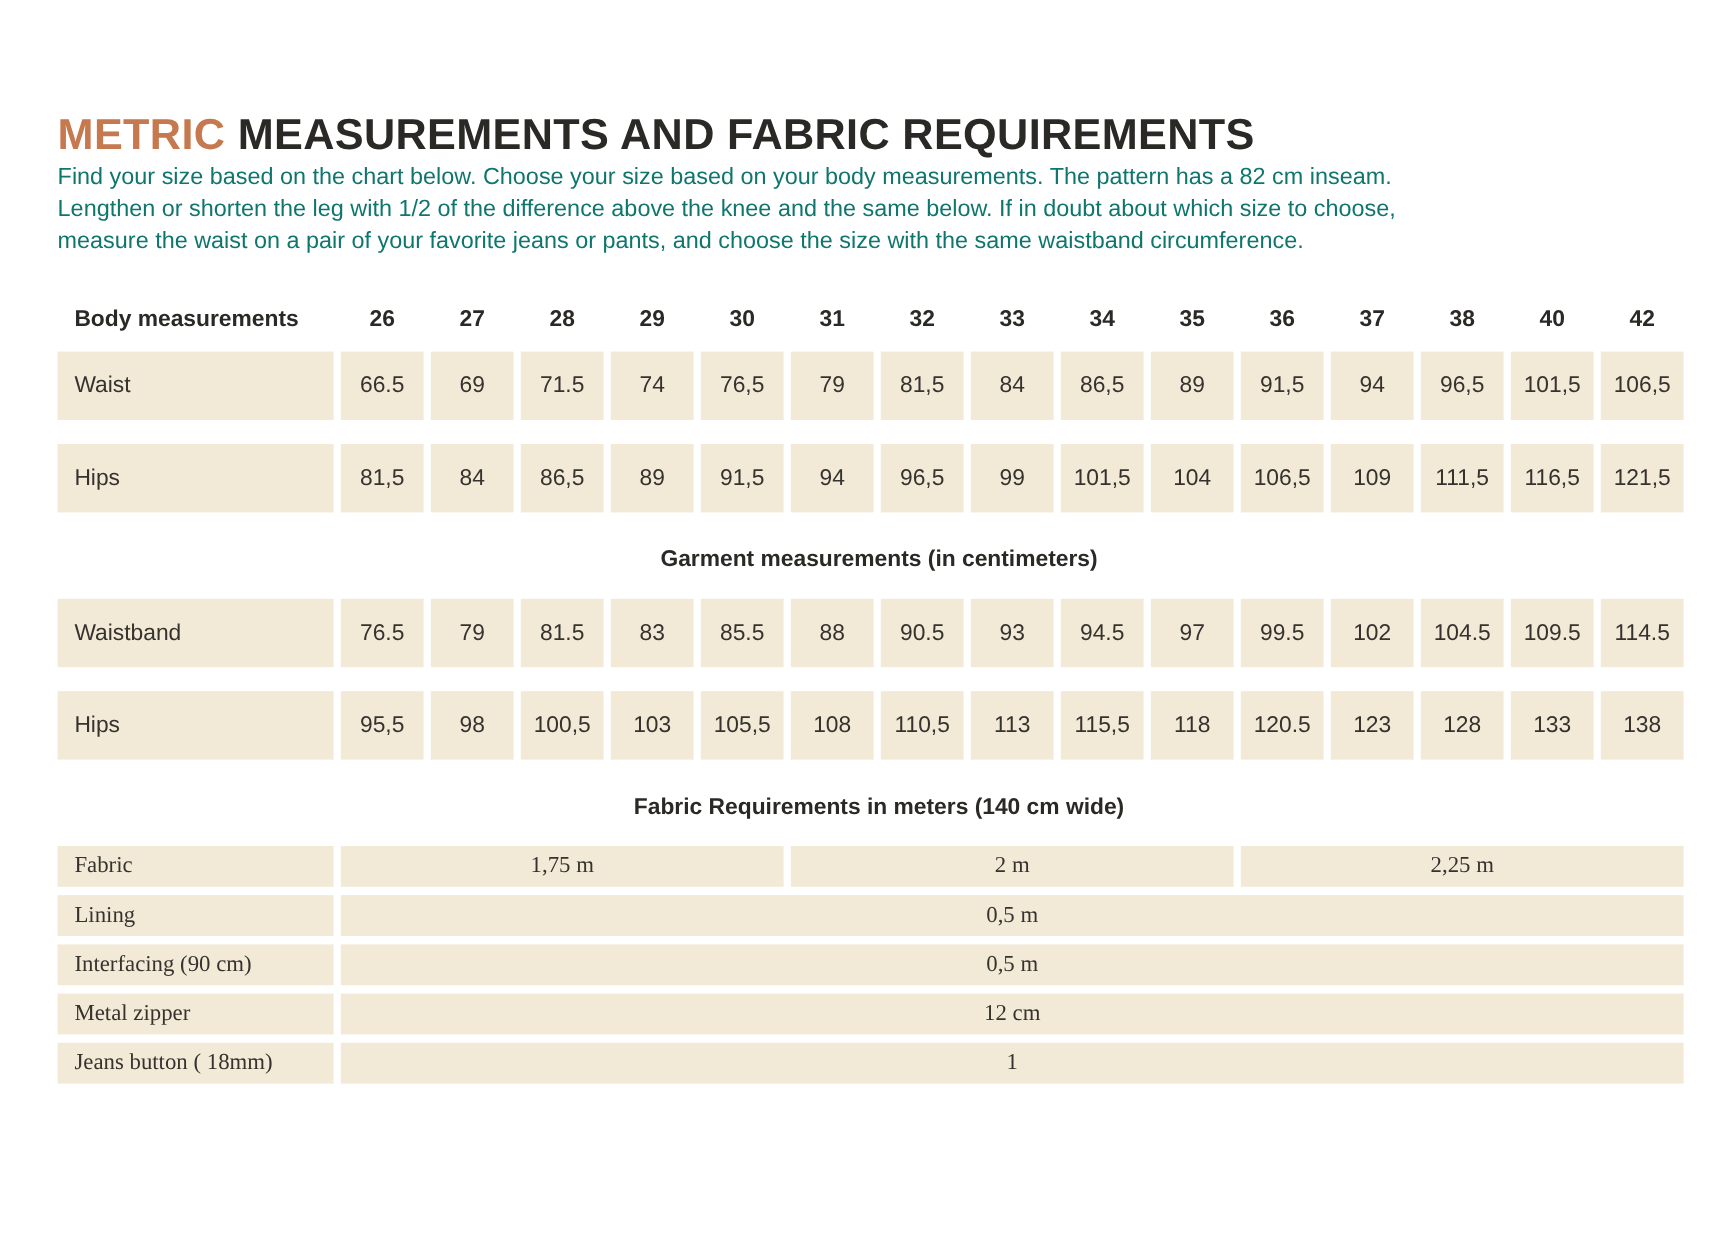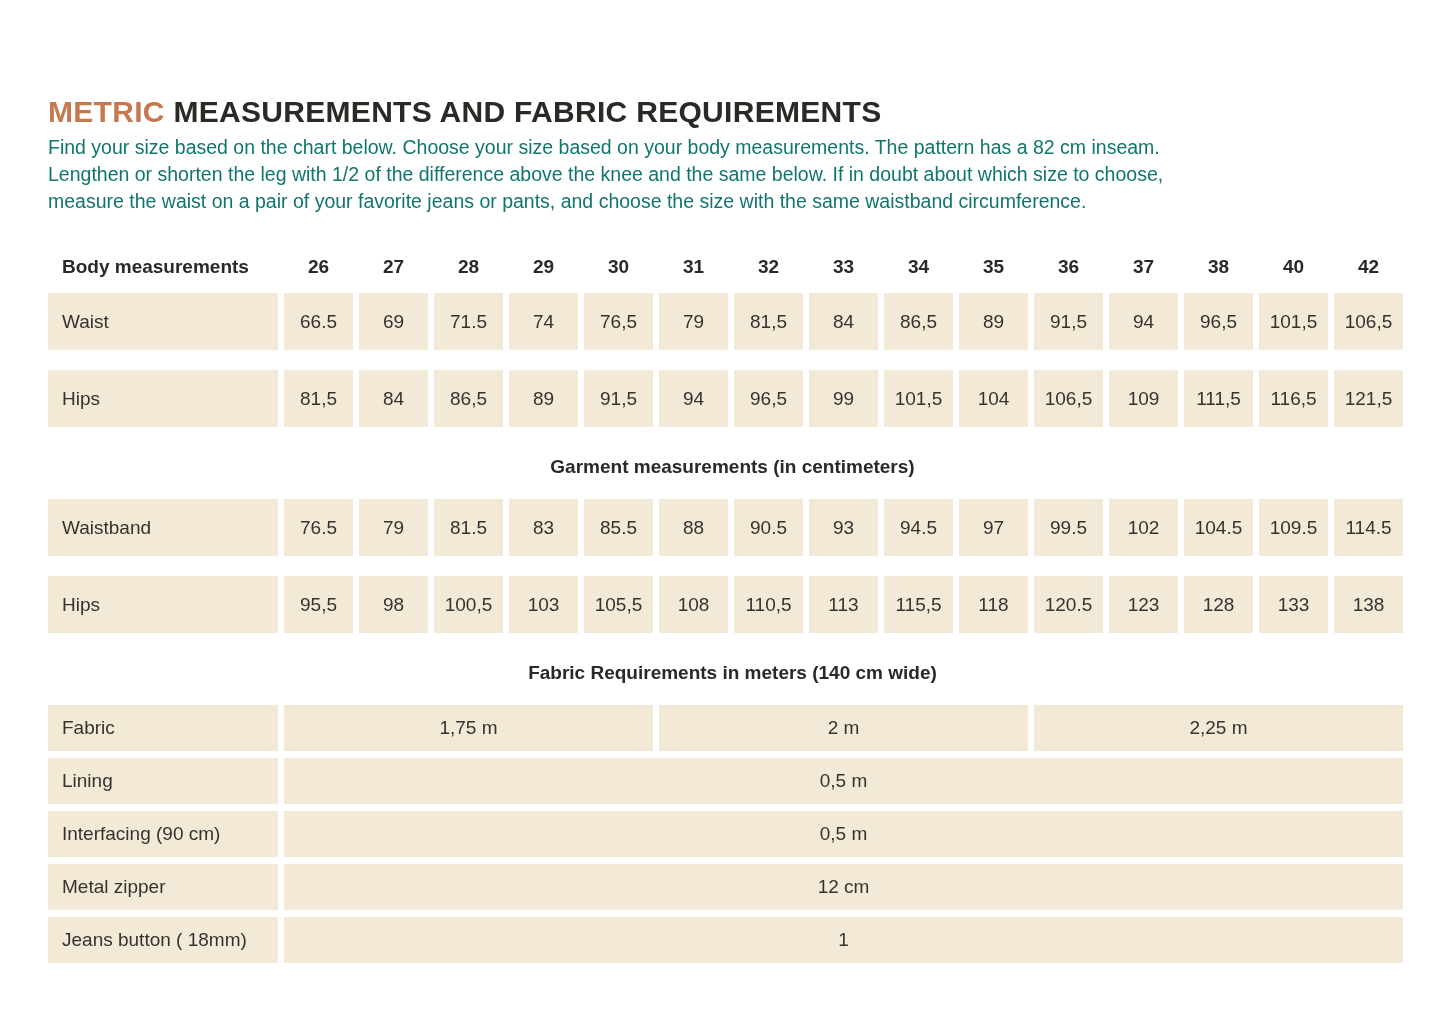--- a/index.html
+++ b/index.html
@@ -14,21 +14,21 @@
   }
   .page {
     box-sizing: border-box;
     width: 1445px;
     height: 1030px;
     padding: 0 42px 0 48px;
   }
   h1.title {
     margin: 0;
     padding-top: 96px;
-    font-size: 30px;
+    font-size: 36px;
     line-height: 32px;
     font-weight: 700;
     letter-spacing: 0.3px;
     color: #2b2926;
     white-space: nowrap;
   }
   h1.title .accent { color: #c6794f; }
   .intro {
     margin-top: 6px;
     font-size: 19.5px;
@@ -57,21 +57,21 @@
     padding-left: 14px;
     text-align: center;
   }
   .cell.val { justify-content: center; }
   .cell.plain { background: transparent; }
   .bold { font-weight: 700; color: #2b2926; }
 
   .row-h { margin-top: 37px; margin-bottom: 11px; }
   .row-h .cell { height: 30px; }
   .row-m .cell { height: 57px; }
-  .row-f .cell { height: 46px; }
+  .row-f .cell { height: 34px; font-family: Liberation Serif, serif; }
   .row-f { margin-bottom: 7px; }
 
   .section-heading {
     font-size: 19px;
     font-weight: 700;
     color: #2b2926;
     margin: 29px 0 21px 14px;
     text-align: center;
   }
 </style>

